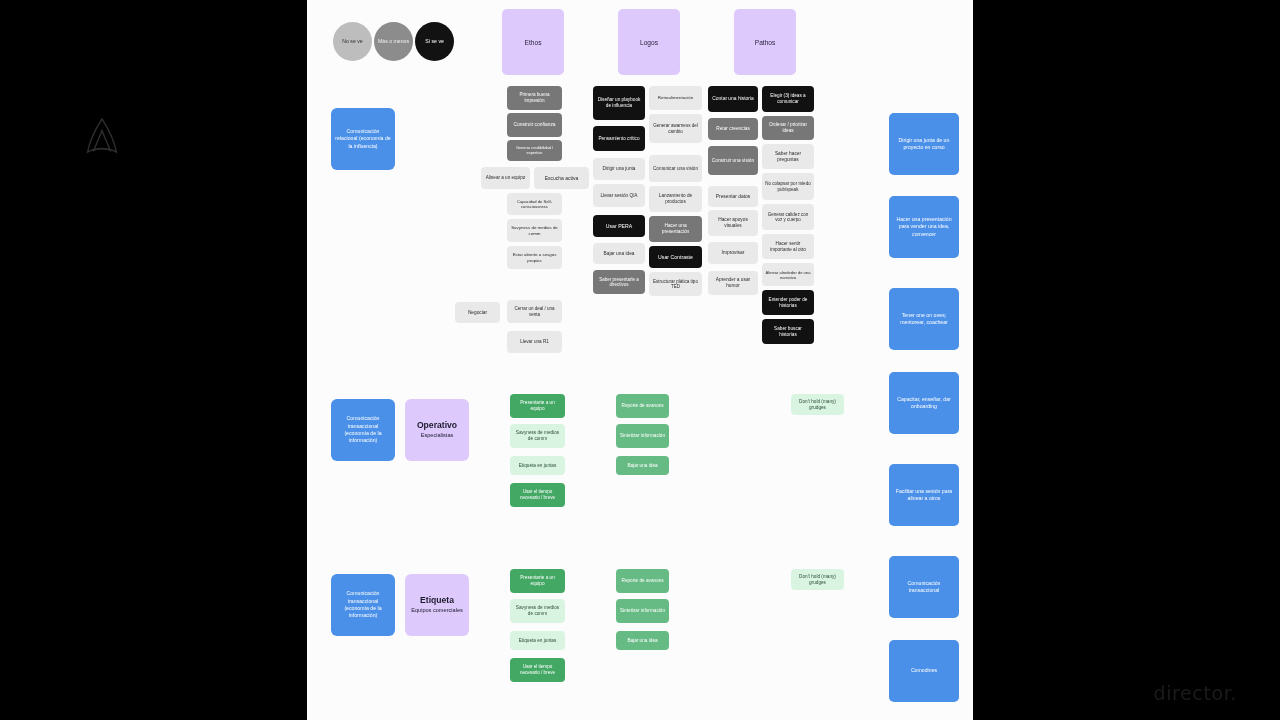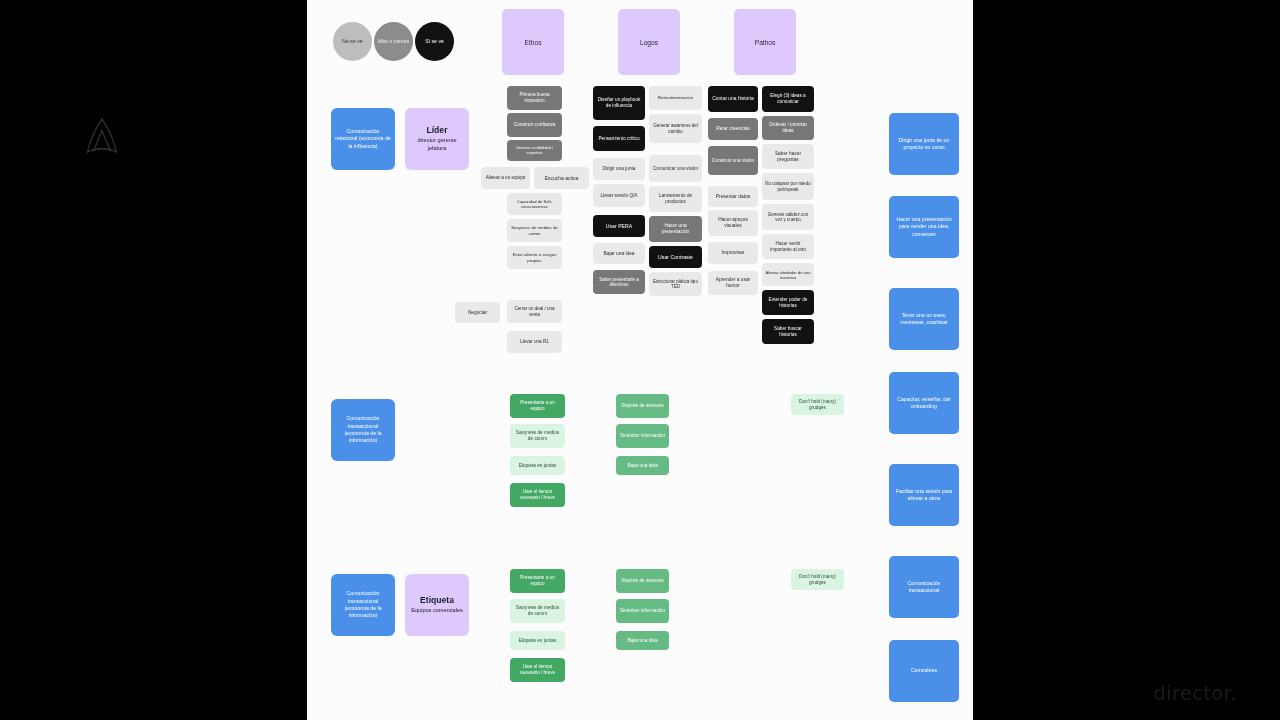--- a/index.html
+++ b/index.html
@@ -125,24 +125,20 @@
       <span>Ethos</span>
     </div>
     <div class="header-pill" style="left:311px; top:9px;">
       <span>Logos</span>
     </div>
     <div class="header-pill" style="left:427px; top:9px;">
       <span>Pathos</span>
     </div>
 
     <div class="row-blue" style="left:24px; top:108px;">Comunicación relacional (economía de la influencia)</div>
-    <div class="row-purple" style="left:98px; top:108px;">
-      <span class="rp-title">Líder</span>
-      <span class="rp-sub">director gerente jefatura</span>
-    </div>
 
     <div class="card c-grey-m" style="left:200px; top:86px; width:55px; height:24px; font-size:4.6px;">Primera buena impresión</div>
     <div class="card c-grey-m" style="left:200px; top:113px; width:55px; height:24px; font-size:4.9px;">Construir confianza</div>
     <div class="card c-grey-m" style="left:200px; top:140px; width:55px; height:21px; font-size:3.9px;">Generar credibilidad / expertise</div>
     <div class="card c-grey-l" style="left:174px; top:167px; width:49px; height:22px; font-size:4.6px;">Alinear a un equipo</div>
     <div class="card c-grey-l" style="left:227px; top:167px; width:55px; height:22px; font-size:5px;">Escucha activa</div>
     <div class="card c-grey-l" style="left:200px; top:193px; width:55px; height:22px; font-size:4.1px;">Capacidad de Self-consciousness</div>
     <div class="card c-grey-l" style="left:200px; top:219px; width:55px; height:23px; font-size:4.4px;">Savyness de medios de comm</div>
     <div class="card c-grey-l" style="left:200px; top:246px; width:55px; height:23px; font-size:4.4px;">Estar abierto a sesgos propios</div>
     <div class="card c-grey-l" style="left:148px; top:302px; width:45px; height:21px; font-size:4.8px;">Negociar</div>
@@ -175,20 +171,24 @@
     <div class="card c-grey-l" style="left:401px; top:210px; width:50px; height:26px; font-size:4.8px;">Hacer apoyos visuales</div>
     <div class="card c-grey-l" style="left:455px; top:204px; width:52px; height:26px; font-size:4.5px;">Generar calidez con voz y cuerpo</div>
     <div class="card c-grey-l" style="left:401px; top:242px; width:50px; height:22px; font-size:4.9px;">Improvisar</div>
     <div class="card c-grey-l" style="left:455px; top:234px; width:52px; height:25px; font-size:4.6px;">Hacer sentir importante al otro</div>
     <div class="card c-grey-l" style="left:401px; top:271px; width:50px; height:24px; font-size:4.8px;">Aprender a usar humor</div>
     <div class="card c-grey-l" style="left:455px; top:263px; width:52px; height:23px; font-size:4.1px;">Alinear alrededor de una narrativa</div>
     <div class="card c-black" style="left:455px; top:290px; width:52px; height:25px; font-size:4.7px;">Entender poder de historias</div>
     <div class="card c-black" style="left:455px; top:319px; width:52px; height:25px; font-size:4.7px;">Saber buscar historias</div>
 
     <div class="row-blue" style="left:24px; top:399px;">Comunicación transaccional (economía de la información)</div>
+    <div class="row-purple" style="left:98px; top:399px;">
+      <span class="rp-title">Operativo</span>
+      <span class="rp-sub">Especialistas</span>
+    </div>
 
     <div class="card c-green-d" style="left:203px; top:394px; width:55px; height:24px; font-size:4.7px;">Presentarte a un equipo</div>
     <div class="card c-green-l" style="left:203px; top:424px; width:55px; height:24px; font-size:4.7px;">Savyness de medios de comm</div>
     <div class="card c-green-l" style="left:203px; top:456px; width:55px; height:19px; font-size:4.7px;">Etiqueta en juntas</div>
     <div class="card c-green-d" style="left:203px; top:483px; width:55px; height:24px; font-size:4.6px;">Usar el tiempo necesario / breve</div>
 
     <div class="card c-green-m" style="left:309px; top:394px; width:53px; height:24px; font-size:4.7px;">Reporte de avances</div>
     <div class="card c-green-m" style="left:309px; top:424px; width:53px; height:24px; font-size:4.7px;">Sintetizar información</div>
     <div class="card c-green-m" style="left:309px; top:456px; width:53px; height:19px; font-size:4.7px;">Bajar una idea</div>
 

